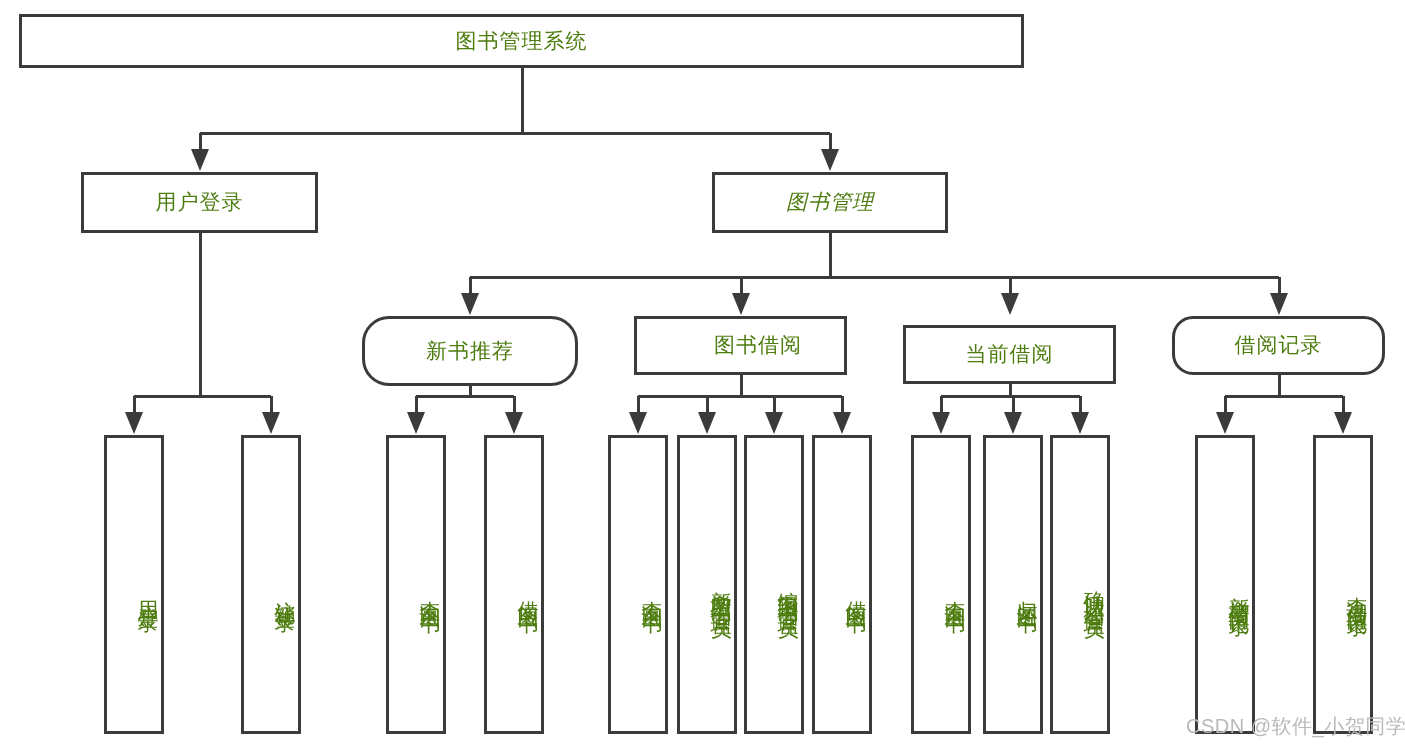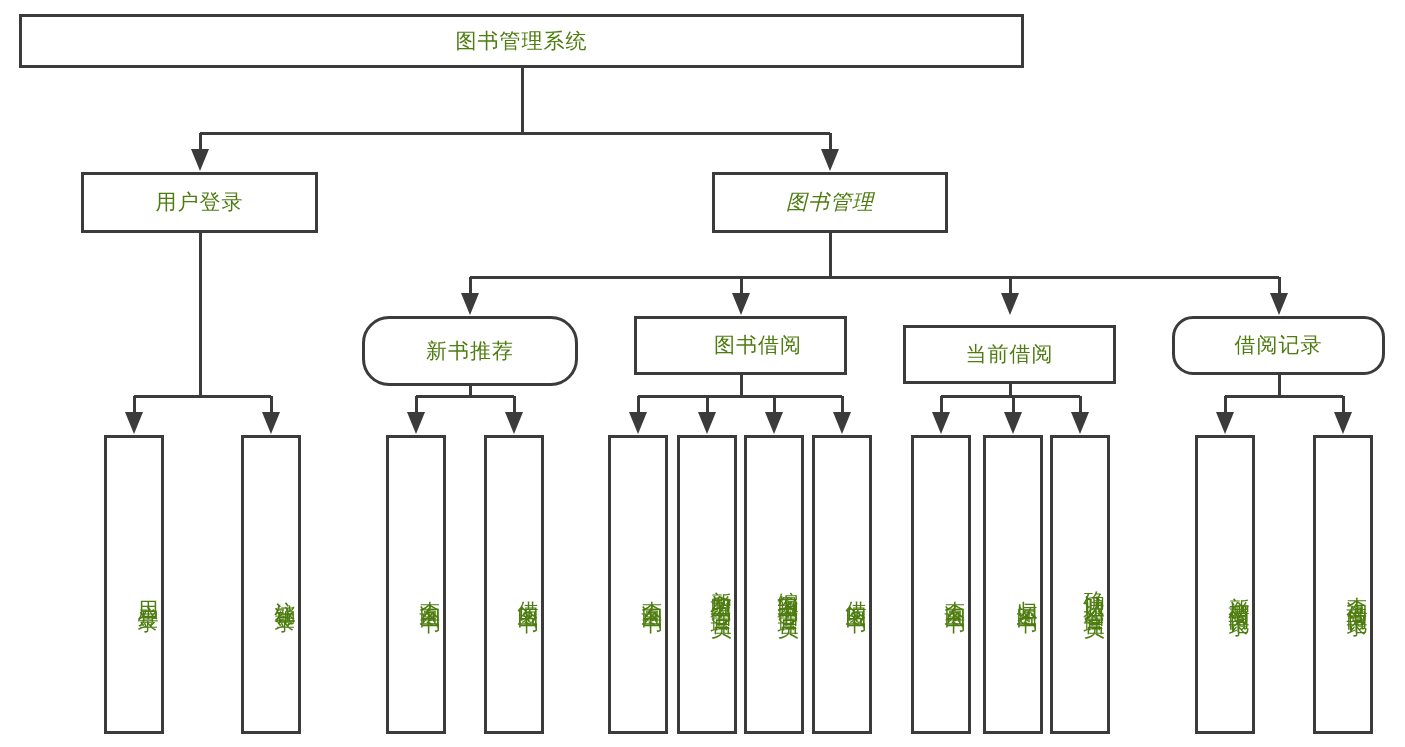--- a/index.html
+++ b/index.html
@@ -185,13 +185,14 @@
         <span class="label">确认归还（管理员）</span>
       </div>
       <div class="node vertical" style="left: 1195px; top: 435px; width: 60px; height: 299px;">
         <span class="label">新增借阅记录</span>
       </div>
       <div class="node vertical" style="left: 1313px; top: 435px; width: 60px; height: 299px;">
         <span class="label">查询借阅记录</span>
       </div>
     </div>
 
+  <div id="watermark">CSDN @软件_小贺同学</div>
 </div>
 
 </body></html>

